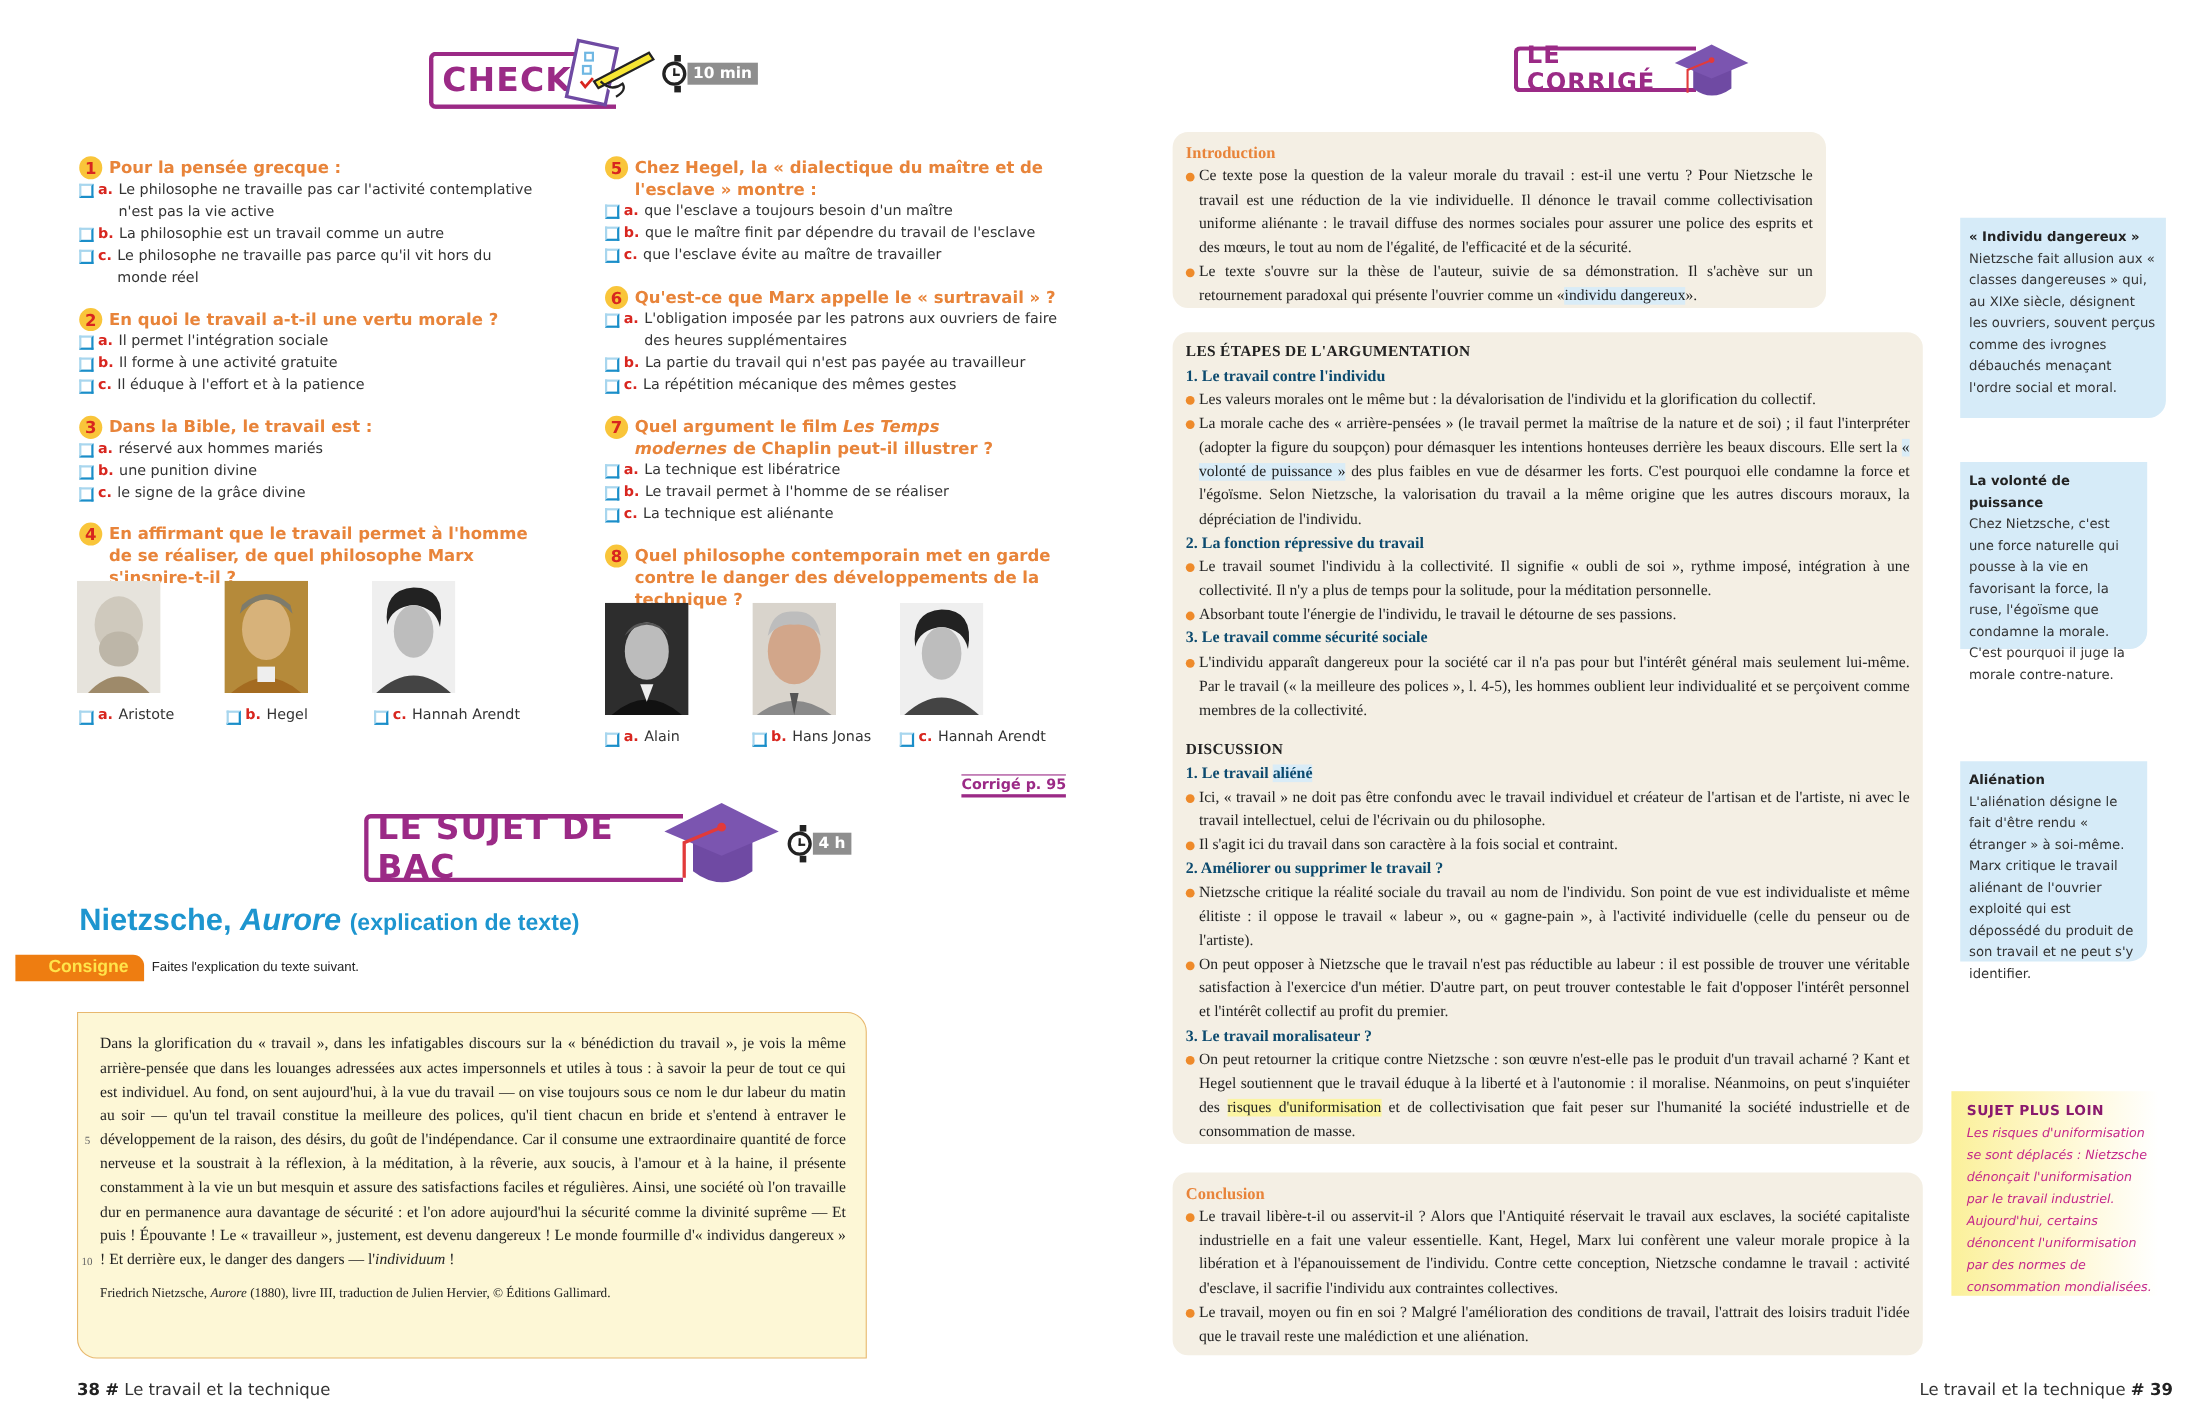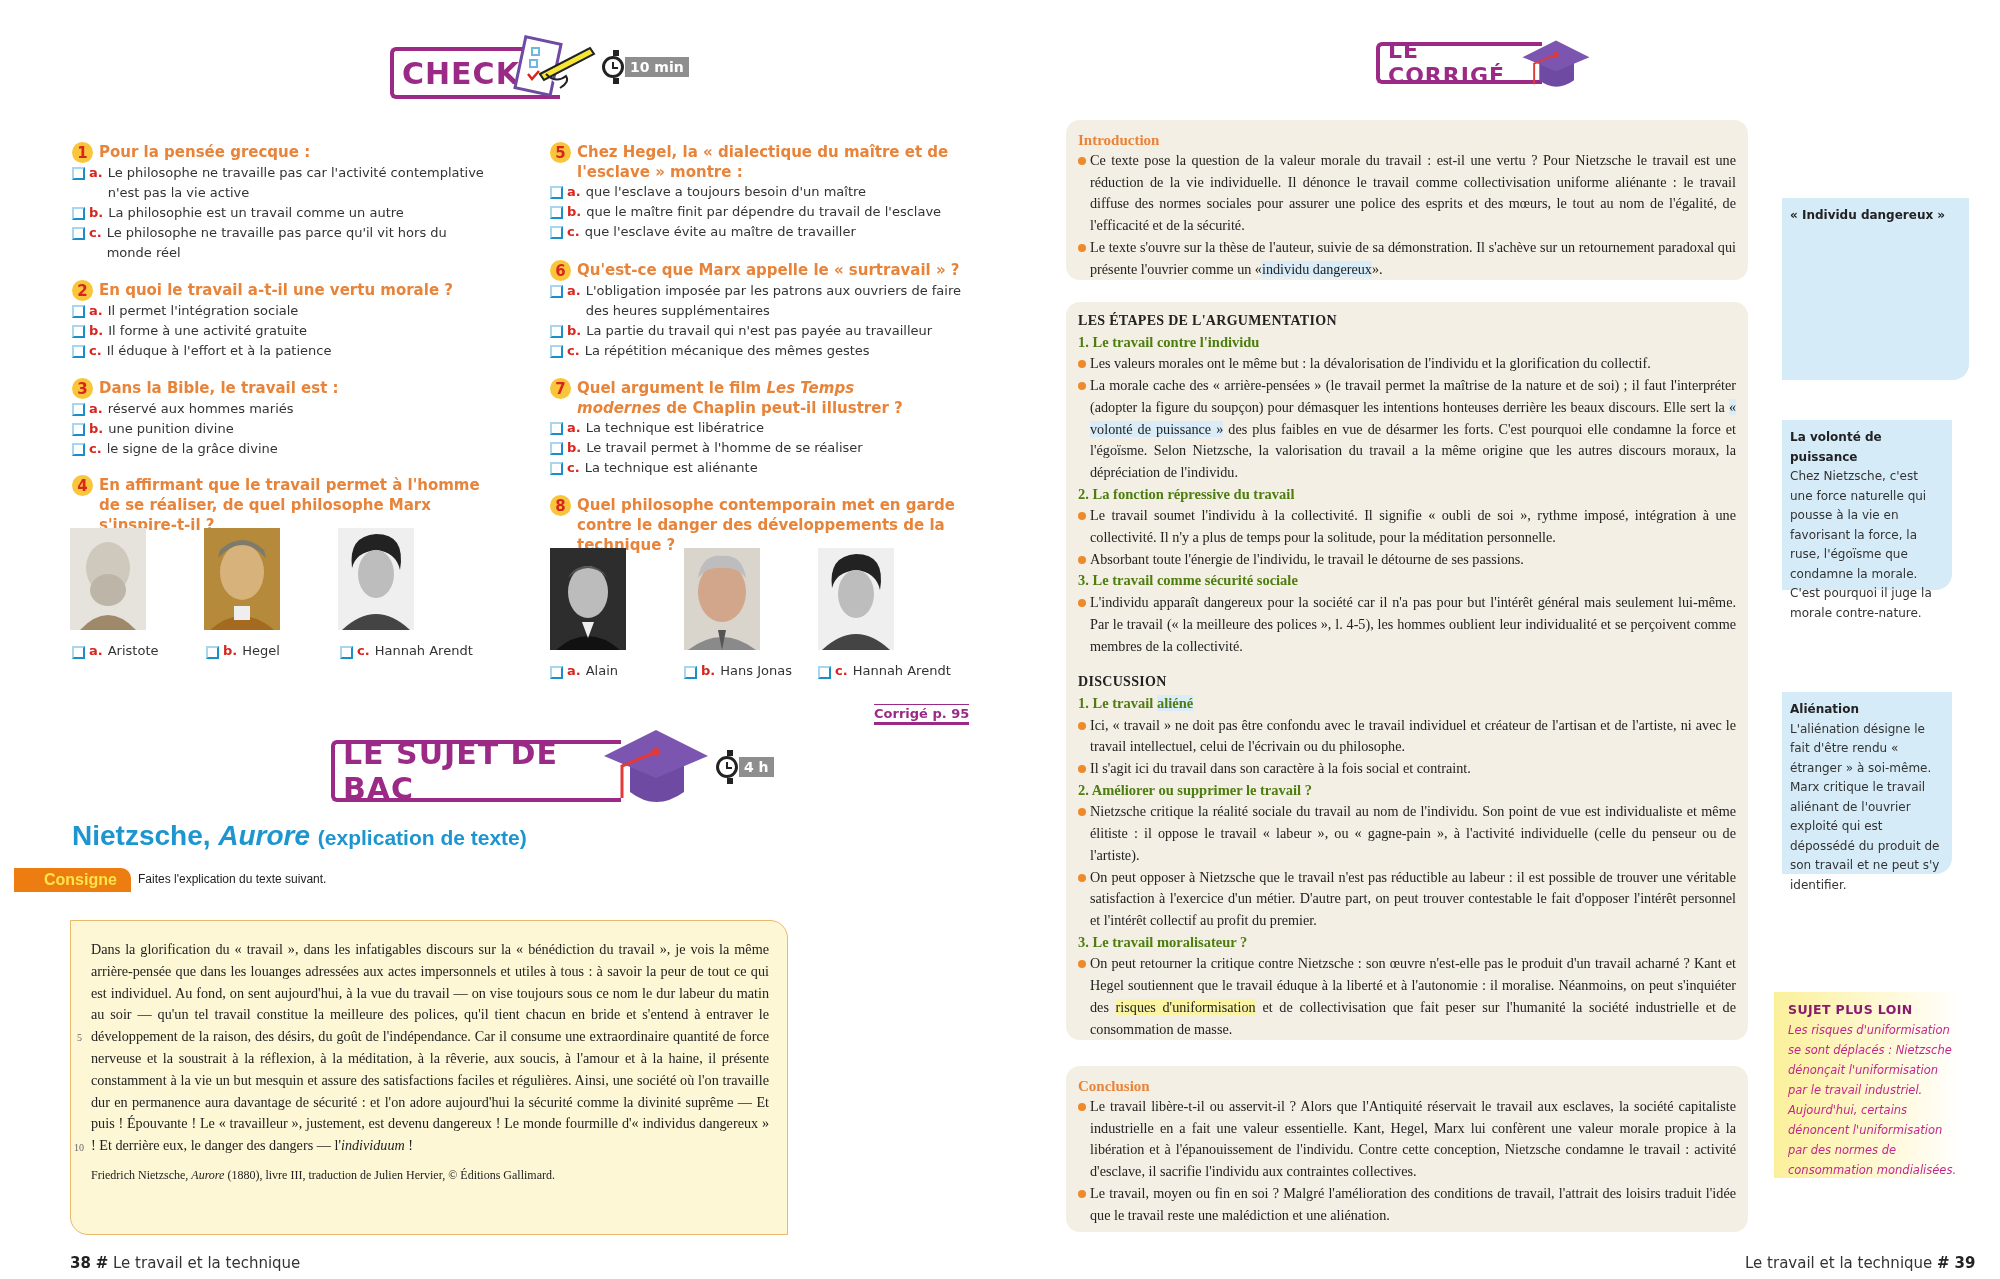--- a/index.html
+++ b/index.html
@@ -50,21 +50,21 @@
   .quote-box .line-no { position: absolute; left: 6px; font-size: 10px; color: #666; }
   .quote-source { margin-top: 10px; font-size: 12px; line-height: 16px; }
 
   .footer { position: absolute; font-size: 15px; color: #333; font-family: "DejaVu Sans", sans-serif; }
   .footer b { color: #222; }
 
   
   .box { position: absolute; background: #f4efe4; border-radius: 14px; padding: 10px 12px 10px 12px; font-family: "Liberation Serif", serif; font-size: 14.2px; line-height: 21.7px; color: #222; }
   .box-h { color: #e8843a; font-weight: bold; font-size: 15px; line-height: 20px; }
   .box-cap { font-weight: bold; font-size: 14px; letter-spacing: 0.3px; color: #222; }
-  .box-sub { color: #4d7c0f; font-weight: bold; font-size: 14.5px; }
+  .box-sub { color: #0c4a6e; font-weight: bold; font-size: 14.5px; }
   .bul { display: flex; text-align: justify; }
   .dot { width: 8px; height: 8px; border-radius: 50%; background: #ee8a2a; margin-top: 7px; margin-right: 4px; flex-shrink: 0; }
   .hl-blue { background: #d9ecf7; text-align: right; }
   .hl-yellow { background: #fbf4a2; }
 
   .note { position: absolute; background: #d6ebf8; padding: 8px 8px 8px 8px; font-size: 12px; line-height: 19.5px; color: #333; border-radius: 0 0 16px 0; font-family: "DejaVu Sans", sans-serif; }
   .note-title { font-weight: bold; color: #222; }
   .note-plus { position: absolute; background: linear-gradient(90deg, #fbf09a 0%, #fff9d8 60%, #ffffff 100%); padding: 8px 4px 8px 14px; font-size: 11.5px; line-height: 20px; font-family: "DejaVu Sans", sans-serif; }
   .note-plus .t { color: #8a1a6e; font-weight: bold; font-size: 12.5px; letter-spacing: 0.4px; }
   .note-plus .b { color: #c4278a; font-style: italic; }
@@ -351,21 +351,21 @@
   <div class="banner" style="left:1376px; top:42px; width:166px; height:42px; font-size:22px;">
     <span>LE CORRIGÉ</span>
   </div>
   <svg class="cap" style="left:1520px; top:34px;" width="72" height="58" viewBox="0 0 112 86">
     <path d="M30 42 L30 70 Q56 90 84 70 L84 42 Z" fill="#6f4aa3"></path>
     <path d="M4 34 L56 8 L108 34 L56 56 Z" fill="#7b55b0"></path>
     <path d="M56 30 L22 44 L22 76" fill="none" stroke="#e23a3a" stroke-width="3"></path>
     <circle cx="56" cy="30" r="4" fill="#e23a3a"></circle>
   </svg>
 
-  <div class="box" style="left:1066px; top:120px; width:682px; height:160px;">
+  <div class="box" style="left:1066px; top:120px; width:594px; height:160px;">
     <div class="box-h">Introduction</div>
     <div class="bul">
         <span class="dot"></span>
         <span>Ce texte pose la question de la valeur morale du travail : est-il une vertu ? Pour Nietzsche le travail est une réduction de la vie individuelle. Il dénonce le travail comme collectivisation uniforme aliénante : le travail diffuse des normes sociales pour assurer une police des esprits et des mœurs, le tout au nom de l'égalité, de l'efficacité et de la sécurité.</span>
       </div>
     <div class="bul">
         <span class="dot"></span>
         <span><span>Le texte s'ouvre sur la thèse de l'auteur, suivie de sa démonstration. Il s'achève sur un retournement paradoxal qui présente l'ouvrier comme un «</span><span class="hl-blue">individu dangereux</span><span>».</span></span>
       </div>
   </div>
@@ -429,20 +429,21 @@
         <span>Le travail libère-t-il ou asservit-il ? Alors que l'Antiquité réservait le travail aux esclaves, la société capitaliste industrielle en a fait une valeur essentielle. Kant, Hegel, Marx lui confèrent une valeur morale propice à la libération et à l'épanouissement de l'individu. Contre cette conception, Nietzsche condamne le travail : activité d'esclave, il sacrifie l'individu aux contraintes collectives.</span>
       </div>
     <div class="bul">
         <span class="dot"></span>
         <span>Le travail, moyen ou fin en soi ? Malgré l'amélioration des conditions de travail, l'attrait des loisirs traduit l'idée que le travail reste une malédiction et une aliénation.</span>
       </div>
   </div>
 
   <div class="note" style="left:1782px; top:198px; width:187px; height:182px;">
     <div class="note-title">« Individu dangereux »</div>
+    <div>Nietzsche fait allusion aux « classes dangereuses » qui, au XIXe siècle, désignent les ouvriers, souvent perçus comme des ivrognes débauchés menaçant l'ordre social et moral.</div>
   </div>
   <div class="note" style="left:1782px; top:420px; width:170px; height:170px;">
     <div class="note-title">La volonté de puissance</div>
     <div>Chez Nietzsche, c'est une force naturelle qui pousse à la vie en favorisant la force, la ruse, l'égoïsme que condamne la morale. C'est pourquoi il juge la morale contre-nature.</div>
   </div>
   <div class="note" style="left:1782px; top:692px; width:170px; height:182px;">
     <div class="note-title">Aliénation</div>
     <div>L'aliénation désigne le fait d'être rendu « étranger » à soi-même. Marx critique le travail aliénant de l'ouvrier exploité qui est dépossédé du produit de son travail et ne peut s'y identifier.</div>
   </div>
   <div class="note-plus" style="left:1774px; top:992px; width:188px; height:186px;">

